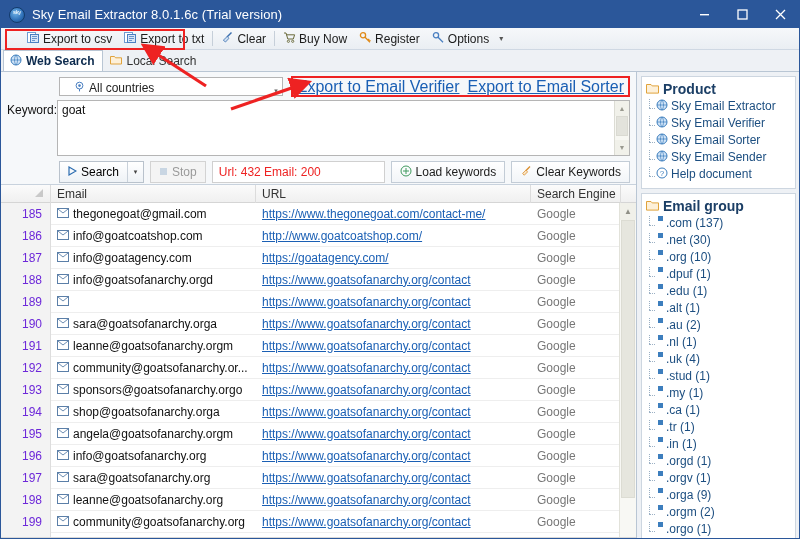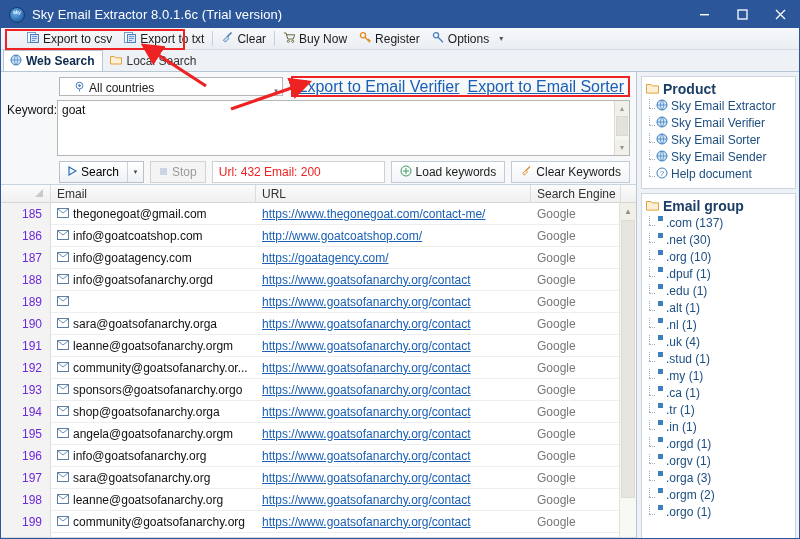--- a/index.html
+++ b/index.html
@@ -996,20 +996,25 @@
               <span class="lbl">.edu (1)</span>
             </div>
             <div class="tree-item">
               <span class="tline"></span>
               <span class="dot"></span>
               <span class="lbl">.alt (1)</span>
             </div>
             <div class="tree-item">
               <span class="tline"></span>
               <span class="dot"></span>
+              <span class="lbl">.au (2)</span>
+            </div>
+            <div class="tree-item">
+              <span class="tline"></span>
+              <span class="dot"></span>
               <span class="lbl">.nl (1)</span>
             </div>
             <div class="tree-item">
               <span class="tline"></span>
               <span class="dot"></span>
               <span class="lbl">.uk (4)</span>
             </div>
             <div class="tree-item">
               <span class="tline"></span>
               <span class="dot"></span>
@@ -1041,21 +1046,21 @@
               <span class="lbl">.orgd (1)</span>
             </div>
             <div class="tree-item">
               <span class="tline"></span>
               <span class="dot"></span>
               <span class="lbl">.orgv (1)</span>
             </div>
             <div class="tree-item">
               <span class="tline"></span>
               <span class="dot"></span>
-              <span class="lbl">.orga (3)</span>
+              <span class="lbl">.orga (9)</span>
             </div>
             <div class="tree-item">
               <span class="tline"></span>
               <span class="dot"></span>
               <span class="lbl">.orgm (2)</span>
             </div>
             <div class="tree-item last">
               <span class="tline"></span>
               <span class="dot"></span>
               <span class="lbl">.orgo (1)</span>

